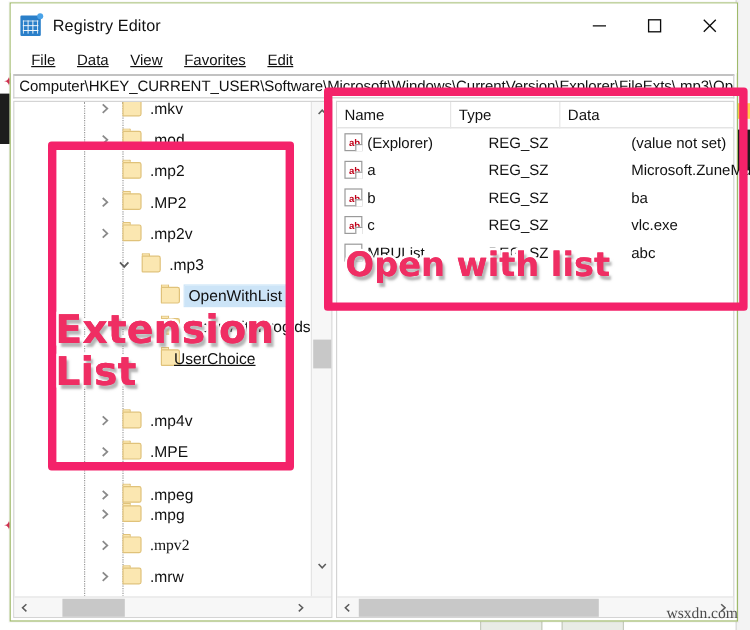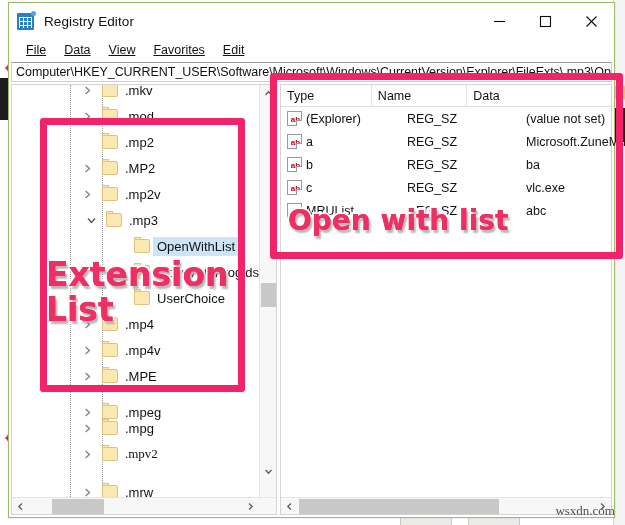--- a/index.html
+++ b/index.html
@@ -359,21 +359,21 @@
                 <svg width="11" height="11" viewBox="0 0 11 11">
                   <polyline points="3.6,2 7.4,5.5 3.6,9" fill="none" stroke="#8a8a8a" stroke-width="1.5"></polyline>
                 </svg>
               </div>
               <div class="folder" style="left: 90px; top: 6px;">
                 <div class="tab"></div>
                 <div class="back"></div>
               </div>
               <div class="tlabel" style="left: 110px;">.mp2v</div>
             </div>
-            <div class="tnode" style="position: absolute; left: 4px; right: 0px; top: 122px;">
+            <div class="tnode" style="position: absolute; left: 16px; right: 0px; top: 122px;">
               <div class="chev" style="left: 68px;">
                 <svg width="11" height="11" viewBox="0 0 11 11">
                   <polyline points="2,3.6 5.5,7.4 9,3.6" fill="none" stroke="#5c5c5c" stroke-width="1.5"></polyline>
                 </svg>
               </div>
               <div class="folder" style="left: 90px; top: 6px;">
                 <div class="tab"></div>
                 <div class="back"></div>
               </div>
               <div class="tlabel" style="left: 110px;">.mp3</div>
@@ -390,33 +390,21 @@
                 <div class="tab"></div>
                 <div class="back"></div>
               </div>
               <div class="tlabel" style="left: 142px;">OpenWithProgids</div>
             </div>
             <div class="tnode" style="position: absolute; left: 0px; right: 0px; top: 200px;">
               <div class="folder" style="left: 122px; top: 6px;">
                 <div class="tab"></div>
                 <div class="back"></div>
               </div>
-              <div class="tlabel" style="left: 142px;">UserChoice</div>
-            </div>
-            <div class="tnode" style="position: absolute; left: 0px; right: 0px; top: 226px;">
-              <div class="chev" style="left: 68px;">
-                <svg width="11" height="11" viewBox="0 0 11 11">
-                  <polyline points="3.6,2 7.4,5.5 3.6,9" fill="none" stroke="#8a8a8a" stroke-width="1.5"></polyline>
-                </svg>
-              </div>
-              <div class="folder" style="left: 90px; top: 6px;">
-                <div class="tab"></div>
-                <div class="back"></div>
-              </div>
-              <div class="tlabel" style="left: 110px;">.mp4</div>
+              <div class="tlabel" style="left: 130px; text-decoration: underline;">UserChoice</div>
             </div>
             <div class="tnode" style="position: absolute; left: 0px; right: 0px; top: 252px;">
               <div class="chev" style="left: 68px;">
                 <svg width="11" height="11" viewBox="0 0 11 11">
                   <polyline points="3.6,2 7.4,5.5 3.6,9" fill="none" stroke="#8a8a8a" stroke-width="1.5"></polyline>
                 </svg>
               </div>
               <div class="folder" style="left: 90px; top: 6px;">
                 <div class="tab"></div>
                 <div class="back"></div>
@@ -464,21 +452,21 @@
                 <svg width="11" height="11" viewBox="0 0 11 11">
                   <polyline points="3.6,2 7.4,5.5 3.6,9" fill="none" stroke="#8a8a8a" stroke-width="1.5"></polyline>
                 </svg>
               </div>
               <div class="folder" style="left: 90px; top: 6px;">
                 <div class="tab"></div>
                 <div class="back"></div>
               </div>
               <div class="tlabel" style="left: 110px; font-family: Liberation Serif, serif;">.mpv2</div>
             </div>
-            <div class="tnode" style="position: absolute; left: 0px; right: 0px; top: 394px; text-decoration: underline;">
+            <div class="tnode" style="position: absolute; left: 0px; right: 0px; top: 382px; text-decoration: underline;">
               <div class="chev" style="left: 68px;">
                 <svg width="11" height="11" viewBox="0 0 11 11">
                   <polyline points="3.6,2 7.4,5.5 3.6,9" fill="none" stroke="#8a8a8a" stroke-width="1.5"></polyline>
                 </svg>
               </div>
               <div class="folder" style="left: 90px; top: 6px;">
                 <div class="tab"></div>
                 <div class="back"></div>
               </div>
               <div class="tlabel" style="left: 110px;">.mrw</div>
@@ -512,22 +500,22 @@
                 <polyline points="3,1.5 6.2,4.5 3,7.5" fill="none" stroke="#5c5c5c" stroke-width="1.3"></polyline>
               </svg>
           </div>
         </div>
       </div>
 
       <div class="splitter"></div>
 
       <div class="pane-right">
         <div class="lvheader">
+          <div class="lvcol" style="width:125px;">Name</div>
           <div class="lvcol" style="width:119px;">Type</div>
-          <div class="lvcol" style="width:125px;">Name</div>
           <div class="lvcol" style="width:190px; border-right:none;">Data</div>
         </div>
         <div class="lvbody" id="lvbody">
             <div class="lvrow">
               <div class="abicon">
                 <div class="abtext">ab</div>
               </div>
               <div class="cell c-name">(Explorer)</div>
               <div class="cell c-type">REG_SZ</div>
               <div class="cell c-data">(value not set)</div>

